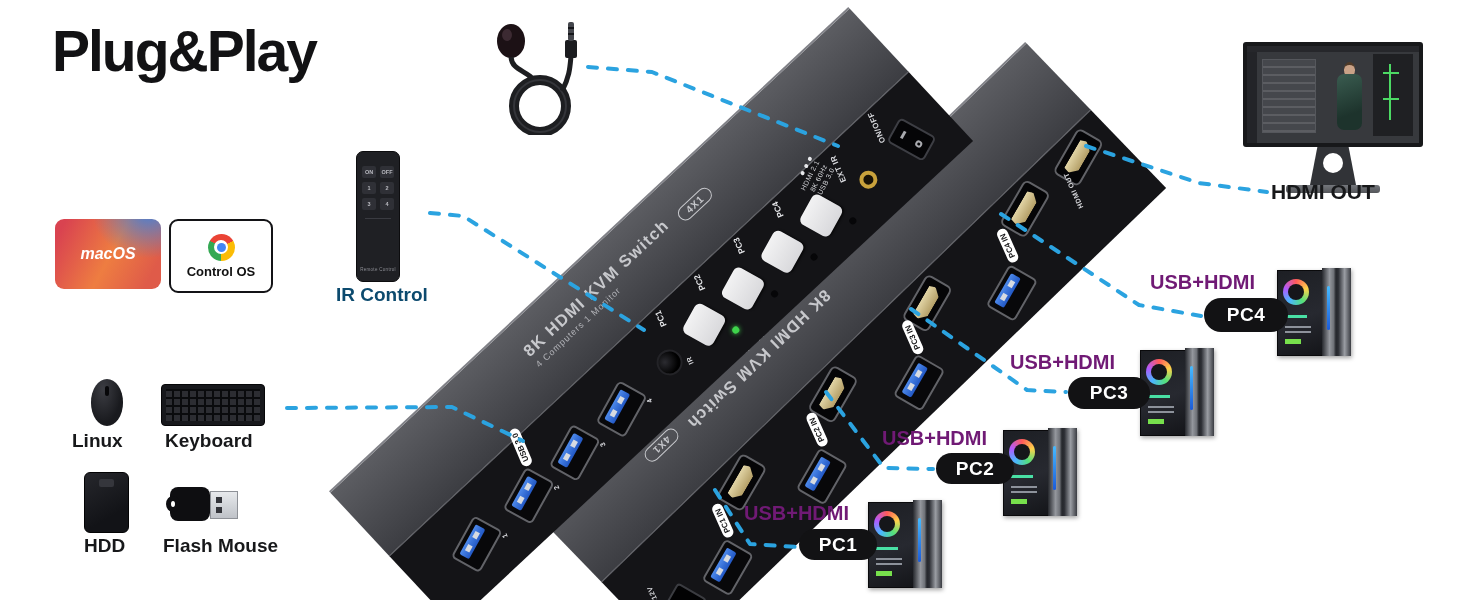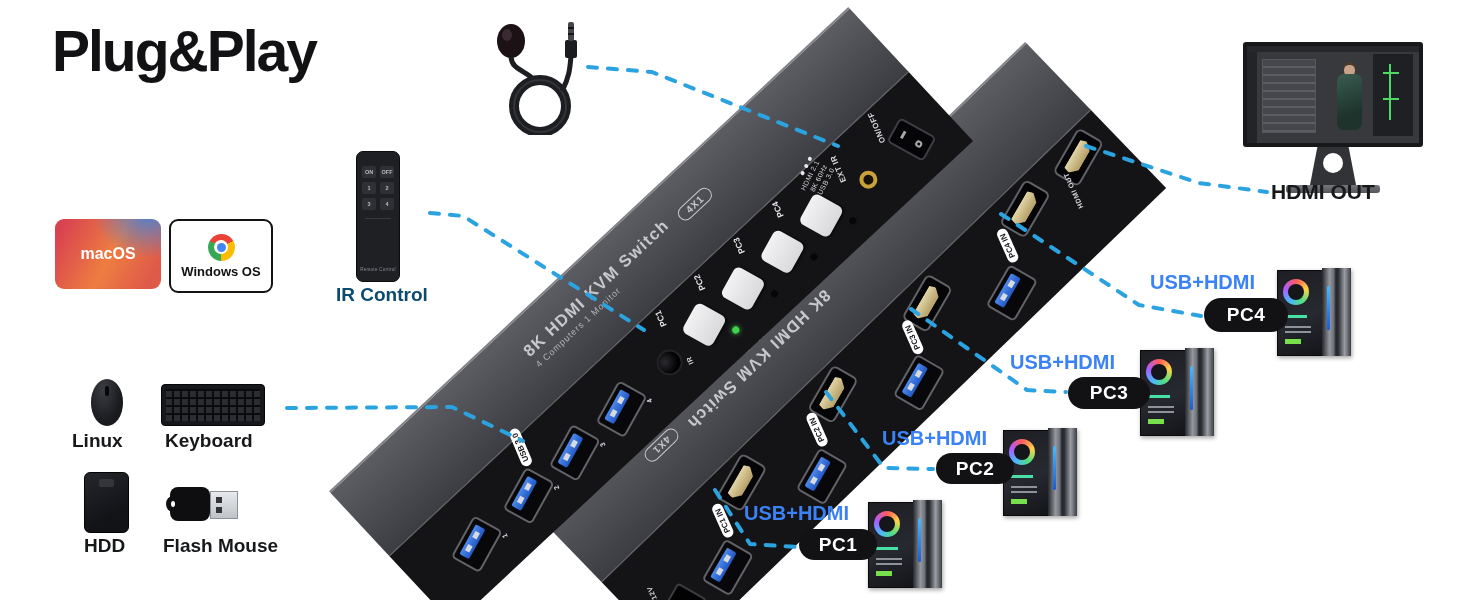--- a/index.html
+++ b/index.html
@@ -22,21 +22,21 @@
   .os-linux{left:169px;top:141px;width:100px;height:70px;}
   .os-linux .lbl{font-size:15px;font-weight:bold;color:#111;}
   .tux{width:20px;height:26px;background:#16171c;border-radius:50% 50% 46% 46%;position:relative;}
   .tux:before{content:"";position:absolute;left:4px;top:9px;width:12px;height:14px;background:#f3f0e7;
               border-radius:50% 50% 45% 45%;}
   .tux:after{content:"";position:absolute;left:6px;top:6px;width:8px;height:4px;background:#f2a71b;
              border-radius:40% 40% 60% 60%;}
   .os-mac{left:55px;top:219px;width:106px;height:70px;
           background:radial-gradient(ellipse at 88% -8%,#4d7fd0 0%,rgba(77,127,208,0) 42%),
                      linear-gradient(118deg,#d94350 8%,#ee7d41 52%,#df5b49 88%);}
-  .os-mac .lbl{font-size:16px;font-weight:bold;color:#fff;}
+  .os-mac .lbl{font-size:16px;font-weight:bold;color:#fff;font-style:italic;}
   .os-chrome{left:169px;top:219px;width:100px;height:70px;}
   .os-chrome .lbl{font-size:13px;font-weight:bold;color:#111;}
   .chrome{width:27px;height:27px;border-radius:50%;position:relative;
           background:conic-gradient(from 60deg,#fbbc05 0 120deg,#34a853 120deg 240deg,#ea4335 240deg 360deg);}
   .chrome:before{content:"";position:absolute;left:6.5px;top:6.5px;width:14px;height:14px;border-radius:50%;
                  background:#fff;}
   .chrome:after{content:"";position:absolute;left:9px;top:9px;width:9px;height:9px;border-radius:50%;
                 background:#4285f4;}
 
   
@@ -133,21 +133,21 @@
   .m-skel:before{content:"";position:absolute;left:-8px;top:8px;width:16px;height:2px;background:#4cd964;}
   .m-skel:after{content:"";position:absolute;left:-8px;top:34px;width:16px;height:2px;background:#4cd964;}
   .m-stand{position:relative;width:46px;height:38px;margin:0 auto;background:#313337;
            clip-path:polygon(16% 0,84% 0,100% 100%,0 100%);}
   .m-hole{position:absolute;left:13px;top:6px;width:20px;height:20px;border-radius:50%;background:#fff;}
   .m-base{width:94px;height:8px;margin:0 auto;border-radius:3px;
           background:linear-gradient(#74777c,#54565a);}
   .hdmiout-label{position:absolute;left:1271px;top:180px;font-size:21px;font-weight:bold;color:#17181a;}
 
   
-  .conn{position:absolute;font-size:20px;font-weight:800;color:#3b82f6;white-space:nowrap;}
+  .conn{position:absolute;font-size:20px;font-weight:800;color:#701a75;white-space:nowrap;}
   .pcpill{position:absolute;background:#121214;color:#fff;border-radius:17px;display:flex;
           align-items:center;justify-content:center;font-size:19px;font-weight:bold;letter-spacing:.5px;}
 
   
   .tower{position:absolute;width:74px;height:88px;filter:drop-shadow(1px 2px 2px rgba(0,0,0,.35));}
   .t-glass{position:absolute;left:0;top:2px;width:45px;height:84px;border:1px solid #0a0a0c;
            background:linear-gradient(160deg,#1d1f24,#272930 55%,#141519);}
   .t-fan{position:absolute;left:5px;top:8px;width:26px;height:26px;border-radius:50%;
          background:conic-gradient(#ff5a5a,#ffd24a,#54e07a,#4ab6ff,#b05aff,#ff5a5a);}
   .t-fan i{position:absolute;left:5px;top:5px;width:16px;height:16px;border-radius:50%;background:#15161a;display:block;}
@@ -205,21 +205,21 @@
     </g>
   </svg>
 
   <div class="headline">Plug&amp;Play</div>
 
   <div class="os-card os-mac">
     <span class="lbl">macOS</span>
   </div>
   <div class="os-card os-outline os-chrome">
     <span class="chrome"></span>
-    <span class="lbl">Windows OS</span>
+    <span class="lbl">Control OS</span>
   </div>
 
   <div class="remote">
     <div class="remote-grid">
       <span class="rbtn">ON</span>
       <span class="rbtn">OFF</span>
       <span class="rbtn">1</span>
       <span class="rbtn">2</span>
       <span class="rbtn">3</span>
       <span class="rbtn">4</span>

